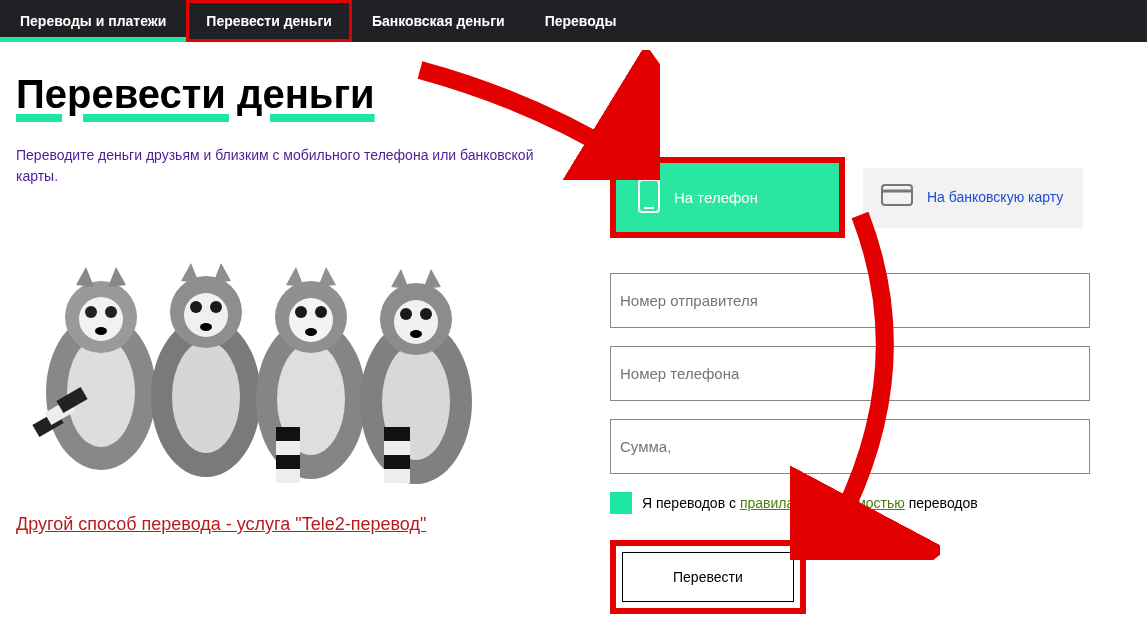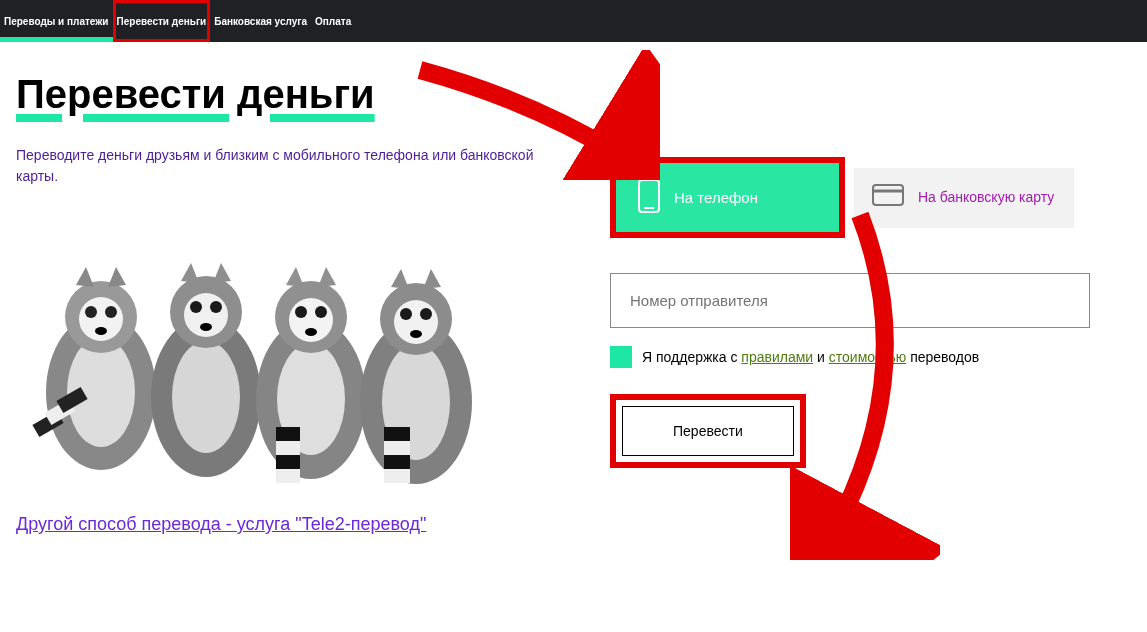--- a/index.html
+++ b/index.html
@@ -12,23 +12,23 @@
     overflow: hidden;
   }
   .navbar {
     display: flex;
     background: #1f2125;
     height: 42px;
     align-items: center;
   }
   .nav-item {
     color: #fff;
-    font-size: 10px;
+    font-size: 14px;
     font-weight: bold;
-    padding: 0 4px;
+    padding: 0 20px;
     height: 100%;
     display: flex;
     align-items: center;
     cursor: pointer;
     white-space: nowrap;
     position: relative;
   }
   .nav-item.active::after {
     content: "";
     position: absolute;
@@ -68,62 +68,62 @@
   .lemur-area {
     width: 480px;
     height: 275px;
     position: relative;
     margin-bottom: 12px;
   }
   .lemur-area svg { width: 100%; height: 100%; }
   .alt-link {
     font-size: 18px;
     text-decoration: underline;
-    color: #6d28d9;
+    color: #b91c1c;
     cursor: pointer;
   }
   .right {
     flex: 1;
     padding-top: 85px;
     padding-left: 50px;
   }
   .tabs-row {
     display: flex;
-    gap: 9px;
+    gap: 18px;
     margin-bottom: 35px;
   }
   .tab {
     display: flex;
     align-items: center;
     gap: 14px;
     padding: 16px 22px;
     cursor: pointer;
     font-size: 15px;
     min-width: 235px;
   }
   .tab.phone {
     background: #29e6a2;
     color: #fff;
     border: 6px solid #e30000;
   }
   .tab.card {
     background: #f2f2f2;
-    color: #a21caf;
+    color: #1d4ed8;
     font-size: 14px;
     line-height: 1.3;
     min-width: 220px;
     padding: 14px 18px;
     align-self: center;
     height: 60px;
   }
   .tab .icon { flex-shrink: 0; }
 
   .form-field {
     border: 1px solid #888;
-    padding: 18px 19px;
+    padding: 18px 9px;
     font-size: 15px;
     color: #666;
     margin-bottom: 18px;
     width: 480px;
     background: #fff;
   }
   .form-field input {
     border: none;
     outline: none;
     font-size: 15px;
@@ -168,22 +168,22 @@
     position: absolute;
     pointer-events: none;
   }
 </style>
 </head>
 <body>
 
 <div class="navbar">
   <div class="nav-item active">Переводы и платежи</div>
   <div class="nav-item highlighted">Перевести деньги</div>
-  <div class="nav-item">Банковская услуга</div>
-  <div class="nav-item">Оплата</div>
+  <div class="nav-item">Банковская деньги</div>
+  <div class="nav-item">Переводы</div>
 </div>
 
 <div class="content">
 
   <div class="left">
     <h1 class="page-title">Перевести деньги</h1>
     <p class="subtitle">Переводите деньги друзьям и близким с мобильного телефона или банковской карты.</p>
 
     <div class="lemur-area">
       <svg viewBox="0 0 480 275">
@@ -280,25 +280,31 @@
               <line x1="1" y1="7" x2="31" y2="7" stroke="#777" stroke-width="3"></line>
             </svg>
         </span>
         <span>На банковскую карту</span>
       </div>
     </div>
 
     <div class="form-field">
       <input type="text" placeholder="Номер отправителя" style="">
     </div>
+    <div class="form-field">
+      <input type="text" placeholder="Номер телефона" style="">
+    </div>
+    <div class="form-field">
+      <input type="text" placeholder="Сумма," style="">
+    </div>
 
     <div class="consent">
       <div class="checkbox-box"></div>
       <div>
-        <span>Я поддержка с </span><a>правилами</a><span> и </span><a>стоимостью</a><span> переводов</span>
+        <span>Я переводов с </span><a>правилами</a><span> и </span><a>стоимостью</a><span> переводов</span>
       </div>
     </div>
 
     <div class="submit-wrap">
       <button class="submit-btn">Перевести</button>
     </div>
   </div>
 </div>
 
 <svg class="arrow-svg" style="left:400px; top:50px;" width="260" height="130">

